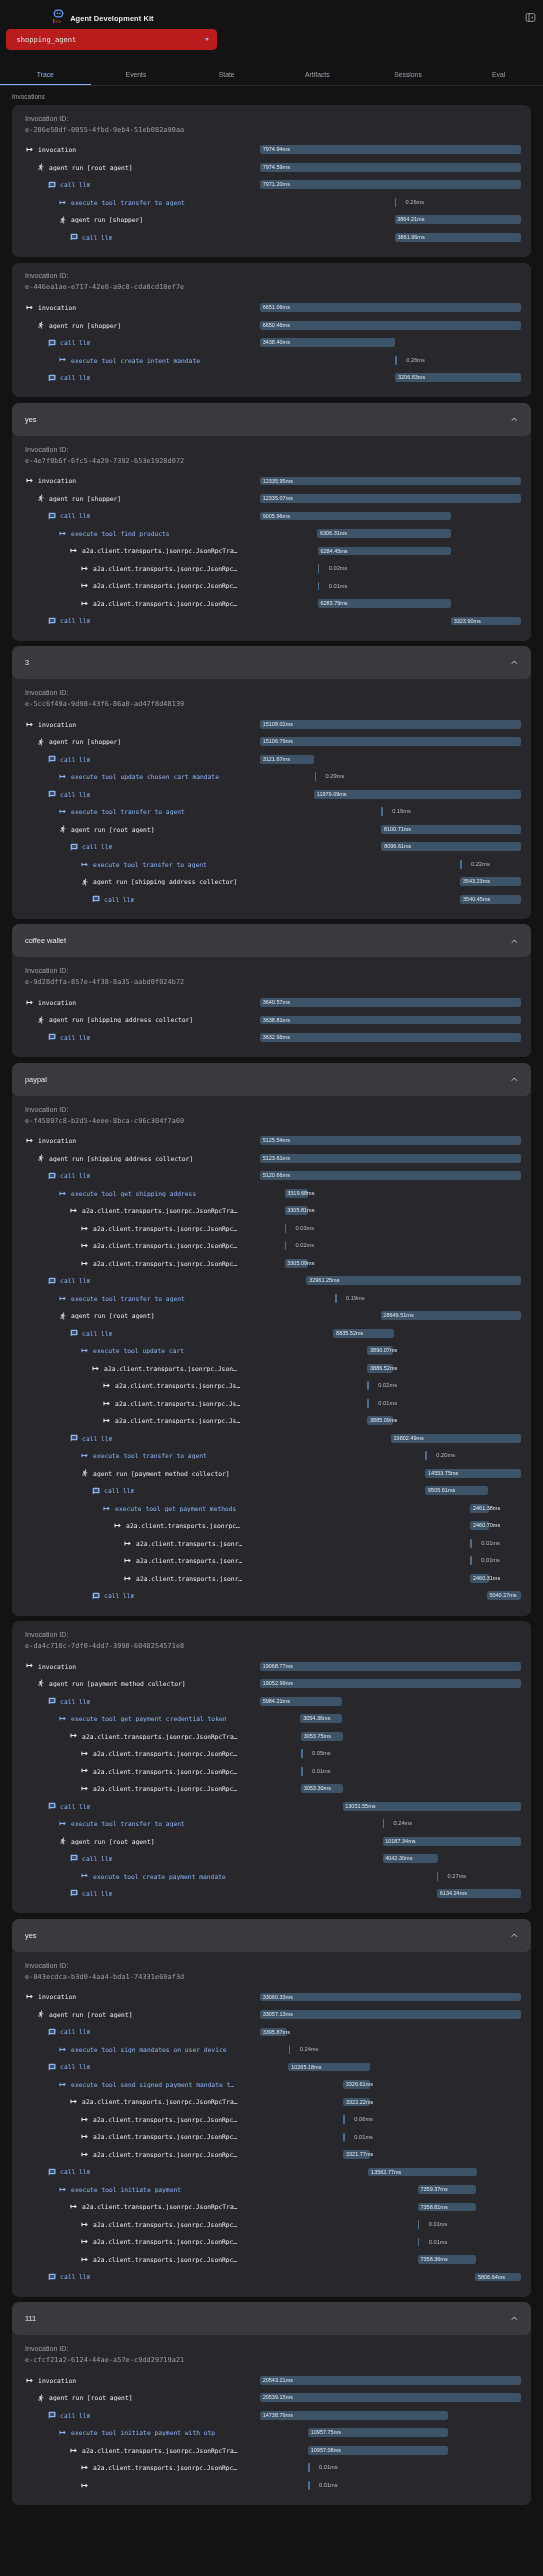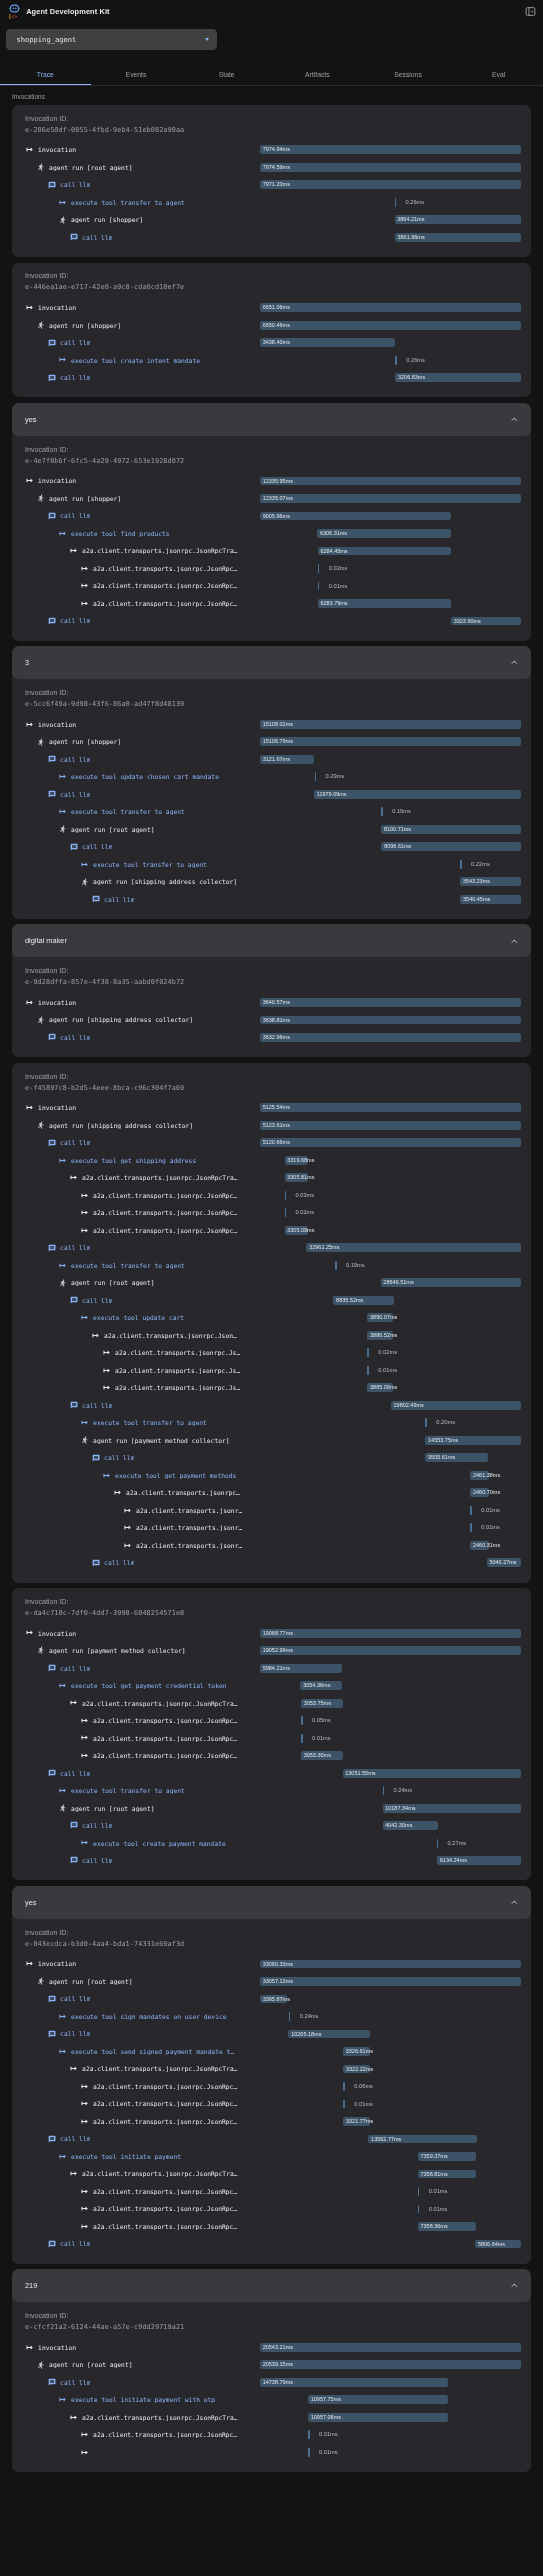--- a/index.html
+++ b/index.html
@@ -1,28 +1,28 @@
 <!DOCTYPE html>
 <html style="font-size:8.8px"><head>
 <meta charset="utf-8">
 <style>
   * { margin:0; padding:0; box-sizing:border-box; }
   html,body { background:#131314; }
   body { font-family:"Liberation Sans", sans-serif; color:#e8eaed; }
   #app { position:relative; width:544px; height:2576px; overflow:hidden; background:#131314; }
 
   
-  .topbar { display:flex; align-items:center; height:23px; padding:0 7.7px 0 7.7px; }
+  .topbar { display:flex; align-items:flex-end; height:23px; padding:0 7.7px 0 7.7px;margin-left:44px; }
   .logo { width:13px; height:14.2px; margin-right:5.5px; flex-shrink:0; }
   .app-title { font-size:7.4px; font-weight:700; color:#e8eaed; letter-spacing:0.1px; flex:1; }
   .panel-toggle { width:11px; height:11px; cursor:pointer; opacity:.85; }
 
   
   .agent-select { position:relative; margin:5.5px 0 0 5.5px; width:211px; height:21px;
-    background:#404040; border-radius:4.4px; display:flex; align-items:center;
+    background:#b91c1c; border-radius:4.4px; display:flex; align-items:center;
     padding:0 7.7px 0 11px; cursor:pointer; }
   .agent-select-value { font-family:"DejaVu Sans Mono", monospace; font-size:7.1px; color:#dfe3e8; flex:1; }
   .caret-down { width:0; height:0; border-left:2.7px solid transparent; border-right:2.7px solid transparent;
     border-top:3.3px solid #8ab4f8; }
 
   
   .tabbar { display:flex; margin-top:14.2px; border-bottom:0.5px solid #2b2c2f; height:22px; }
   .tab { flex:1; display:flex; align-items:center; justify-content:center; font-size:6.8px;
     color:#9aa0a6; cursor:pointer; position:relative; font-weight:500; }
   .tab.active { color:#8ab4f8; }
@@ -272,21 +272,21 @@
   </div>
       <div class="card">
     <div class="card-header">
       <div class="card-title">yes</div>
       <svg class="chev" viewBox="0 0 12 12">
         <path d="M2 8 L6 3.6 L10 8" fill="none" stroke="#e8eaed" stroke-width="1.4" stroke-linecap="round" stroke-linejoin="round"></path>
       </svg>
     </div>
     <div class="card-body">
       <div class="inv-id-label">Invocation ID:</div>
-      <div class="inv-id-value">e-4e7f0b6f-6fc5-4a29-4972-653e1928d072</div>
+      <div class="inv-id-value">e-4e7f0b6f-6fc5-4a29-7392-653e1928d072</div>
       <div class="rows">
             <div class="trace-row">
     <div class="row-label" style="padding-left: 0px;">
       <span class="row-icon">
                   <span class="arrow-glyph c-white">↦</span>
                 </span>
       <span class="row-text c-white">invocation</span>
     </div>
     <div class="row-timeline">
                 <div class="tbar" style="left: 0%; width: 100%;">
@@ -568,21 +568,21 @@
                 <div class="tbar" style="left: 76.7%; width: 23.3%;">
                   <span class="tbar-label">3540.45ms</span>
                 </div>
               </div>
   </div>
           </div>
     </div>
   </div>
       <div class="card">
     <div class="card-header">
-      <div class="card-title">digital maker</div>
+      <div class="card-title">coffee wallet</div>
       <svg class="chev" viewBox="0 0 12 12">
         <path d="M2 8 L6 3.6 L10 8" fill="none" stroke="#e8eaed" stroke-width="1.4" stroke-linecap="round" stroke-linejoin="round"></path>
       </svg>
     </div>
     <div class="card-body">
       <div class="inv-id-label">Invocation ID:</div>
       <div class="inv-id-value">e-9d28dffa-857e-4f38-8a35-aabd0f024b72</div>
       <div class="rows">
             <div class="trace-row">
     <div class="row-label" style="padding-left: 0px;">
@@ -624,20 +624,26 @@
     <div class="row-timeline">
                 <div class="tbar" style="left: 0%; width: 100%;">
                   <span class="tbar-label">3632.96ms</span>
                 </div>
               </div>
   </div>
           </div>
     </div>
   </div>
       <div class="card">
+    <div class="card-header">
+      <div class="card-title">paypal</div>
+      <svg class="chev" viewBox="0 0 12 12">
+        <path d="M2 8 L6 3.6 L10 8" fill="none" stroke="#e8eaed" stroke-width="1.4" stroke-linecap="round" stroke-linejoin="round"></path>
+      </svg>
+    </div>
     <div class="card-body">
       <div class="inv-id-label">Invocation ID:</div>
       <div class="inv-id-value">e-f45897c8-b2d5-4eee-8bca-c96c304f7a69</div>
       <div class="rows">
             <div class="trace-row">
     <div class="row-label" style="padding-left: 0px;">
       <span class="row-icon">
                   <span class="arrow-glyph c-white">↦</span>
                 </span>
       <span class="row-text c-white">invocation</span>
@@ -1432,21 +1438,21 @@
                 <div class="tbar" style="left: 82.4%; width: 17.6%;">
                   <span class="tbar-label">5806.64ms</span>
                 </div>
               </div>
   </div>
           </div>
     </div>
   </div>
       <div class="card">
     <div class="card-header">
-      <div class="card-title">219</div>
+      <div class="card-title">111</div>
       <svg class="chev" viewBox="0 0 12 12">
         <path d="M2 8 L6 3.6 L10 8" fill="none" stroke="#e8eaed" stroke-width="1.4" stroke-linecap="round" stroke-linejoin="round"></path>
       </svg>
     </div>
     <div class="card-body">
       <div class="inv-id-label">Invocation ID:</div>
       <div class="inv-id-value">e-cfcf21a2-6124-44ae-a57e-c9dd29719a21</div>
       <div class="rows">
             <div class="trace-row">
     <div class="row-label" style="padding-left: 0px;">

